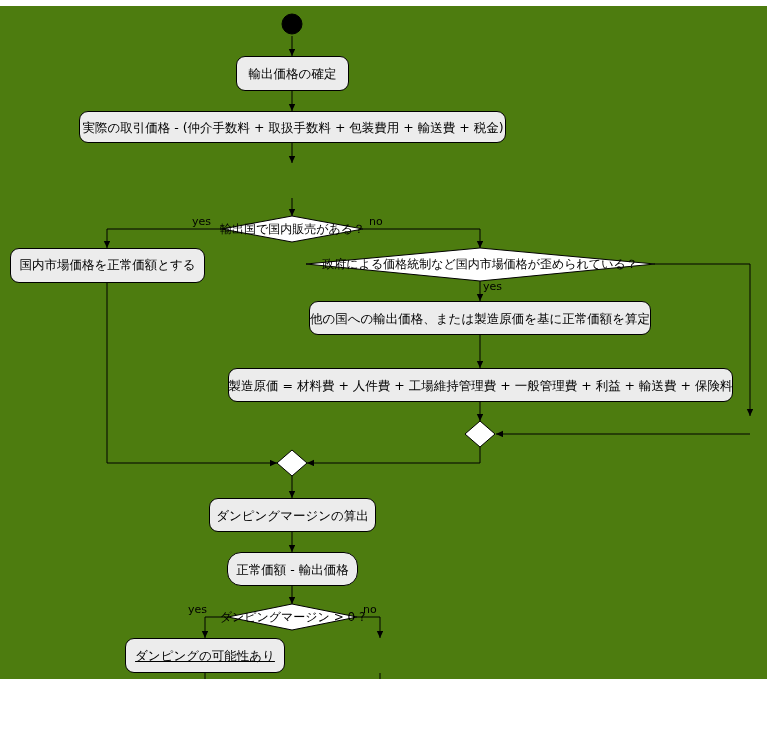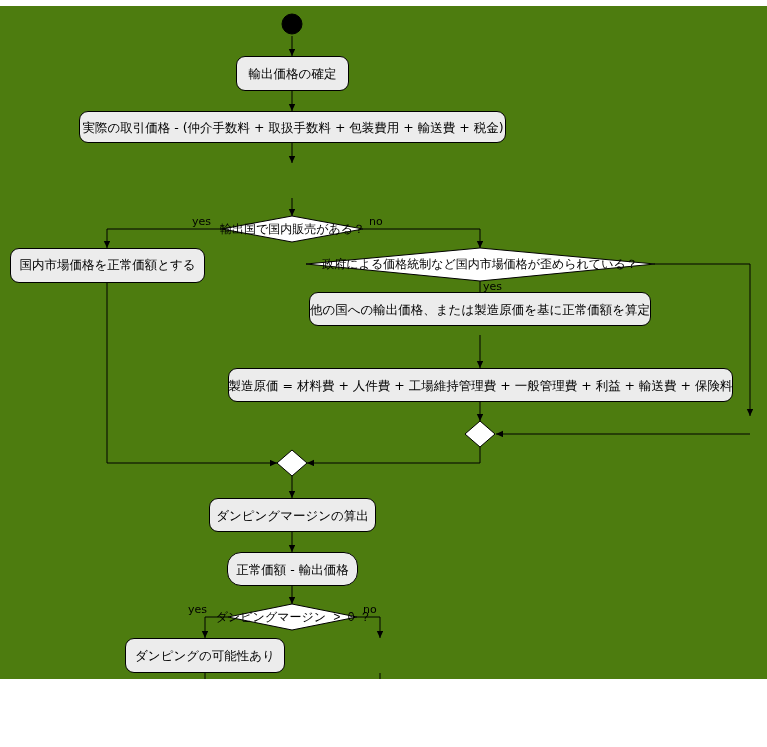--- a/index.html
+++ b/index.html
@@ -40,21 +40,20 @@
     color: #000000;
     font-size: 12px;
     display: flex;
     align-items: center;
     justify-content: center;
     white-space: nowrap;
   }
   .decision .dec-label {
     position: relative;
     z-index: 2;
-    font-family: Liberation Mono, monospace;
   }
   .edge-label {
     position: absolute;
     font-size: 11px;
     color: #000000;
     white-space: nowrap;
   }
   svg.lines {
     position: absolute;
     left: 0;
@@ -153,41 +152,41 @@
   </div>
 
   <div class="node" style="left:10px; top:242px; width:195px; height:35px;font-family:Liberation Serif, serif;">
     <span>国内市場価格を正常価額とする</span>
   </div>
 
   <div class="decision" style="left:322px; top:245px; width:316px; height:26px;">
     <span class="dec-label">政府による価格統制など国内市場価格が歪められている？</span>
   </div>
 
-  <div class="node" style="left:309px; top:286px; width:342px; height:34px;">
+  <div class="node" style="left:309px; top:295px; width:342px; height:34px;">
     <span>他の国への輸出価格、または製造原価を基に正常価額を算定</span>
   </div>
 
   <div class="node" style="left:228px; top:362px; width:505px; height:34px;">
     <span>製造原価 = 材料費 + 人件費 + 工場維持管理費 + 一般管理費 + 利益 + 輸送費 + 保険料</span>
   </div>
 
   <div class="node" style="left:209px; top:492px; width:167px; height:34px;">
     <span>ダンピングマージンの算出</span>
   </div>
 
   <div class="node" style="left:227px; top:546px; width:131px; height:34px;border-radius:14px;">
     <span>正常価額 - 輸出価格</span>
   </div>
 
   <div class="decision" style="left:228px; top:598px; width:129px; height:26px;">
     <span class="dec-label">ダンピングマージン &gt; 0 ?</span>
   </div>
 
-  <div class="node" style="left:125px; top:632px; width:160px; height:35px;">
+  <div class="node" style="left:125px; top:632px; width:160px; height:35px;text-decoration:underline;">
     <span>ダンピングの可能性あり</span>
   </div>
 
 
   <div class="edge-label" style="left:192px; top:209px;">yes</div>
   <div class="edge-label" style="left:369px; top:209px;">no</div>
   <div class="edge-label" style="left:483px; top:274px;">yes</div>
   <div class="edge-label" style="left:188px; top:597px;">yes</div>
   <div class="edge-label" style="left:363px; top:597px;">no</div>
 

